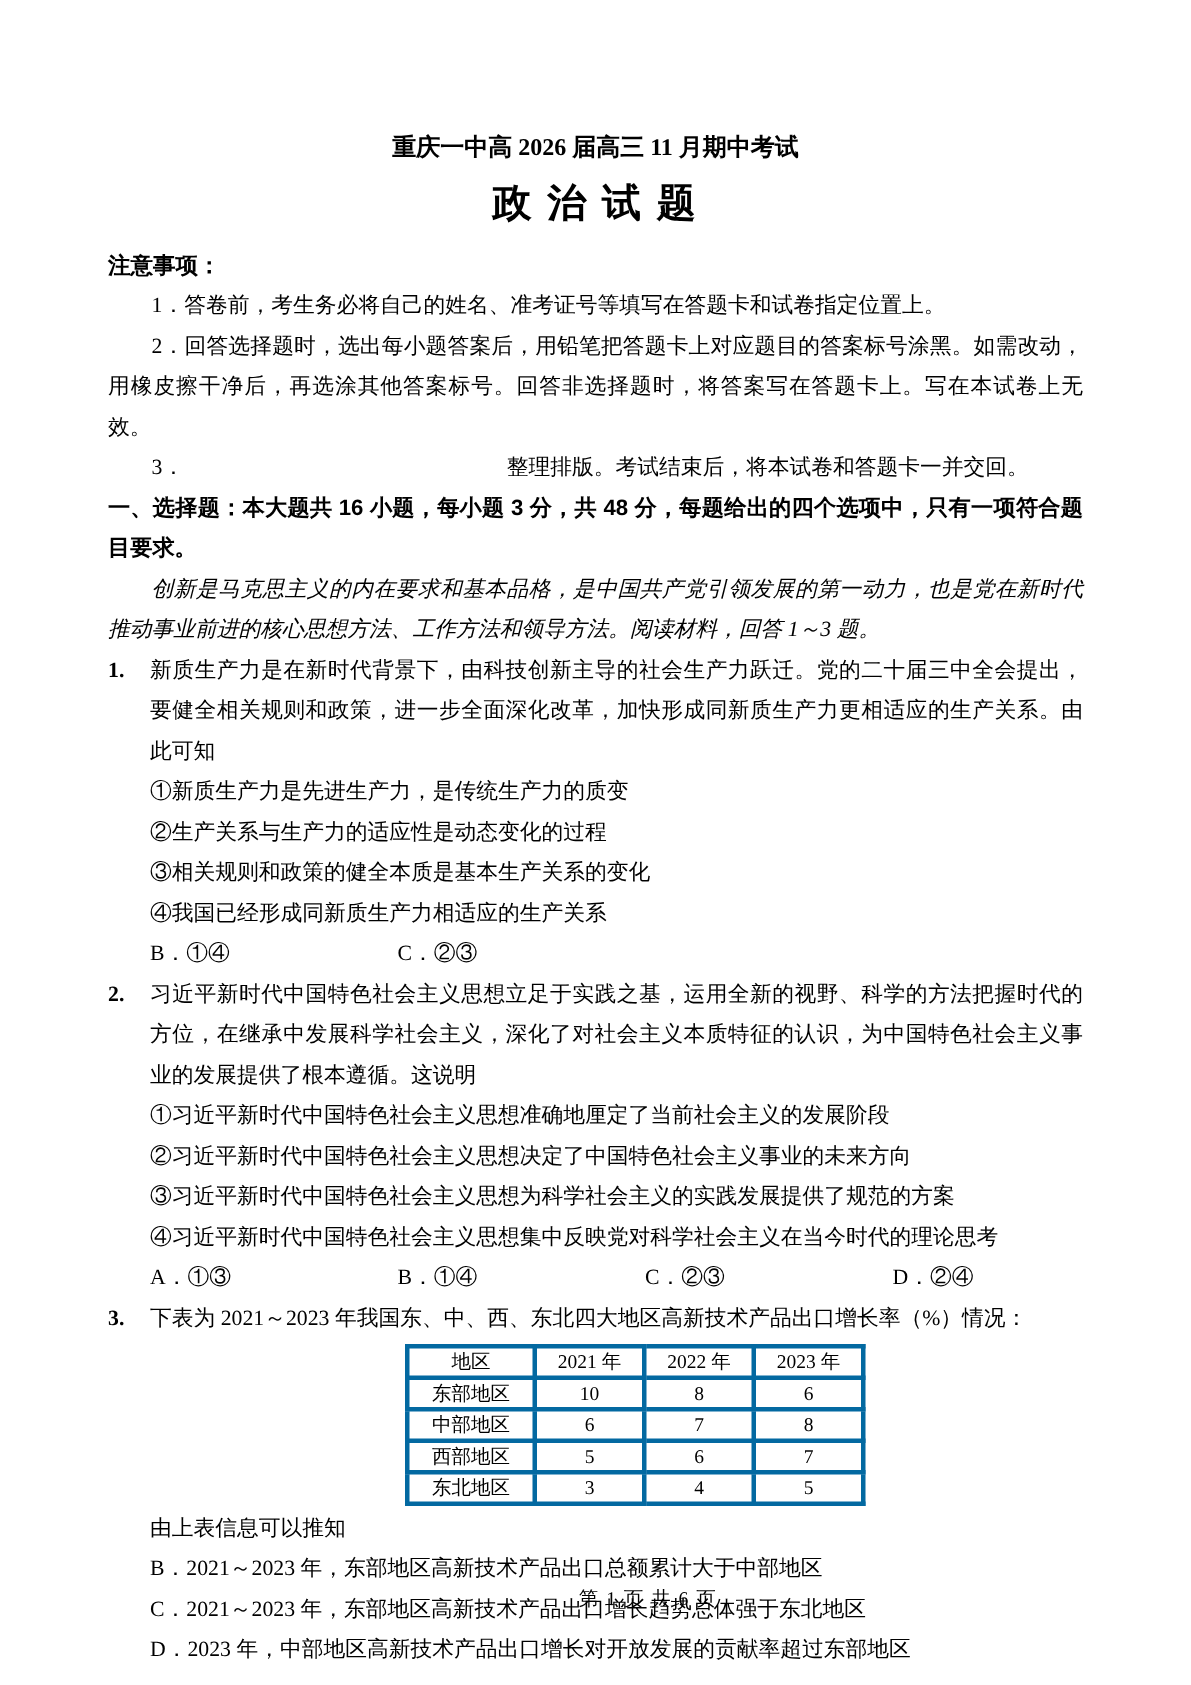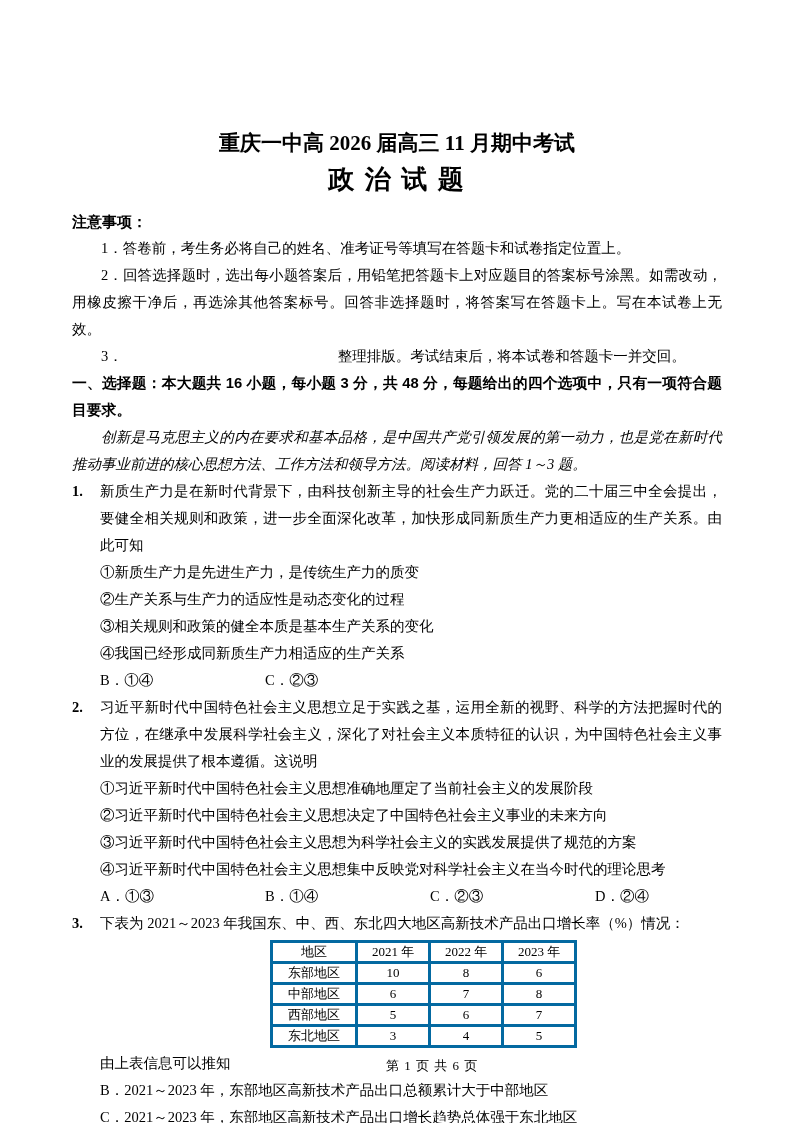--- a/index.html
+++ b/index.html
@@ -15,25 +15,24 @@
     padding: 84px 72px 0 72px;
     background: #ffffff;
     color: #000000;
     font-family: "Liberation Serif", "DejaVu Serif", serif;
     font-size: 14.5px;
     line-height: 27px;
     overflow: hidden;
   }
   .doc-title {
     text-align: center;
-    font-size: 21px;
+    font-size: 16px;
     font-weight: 700;
     line-height: 30px;
     white-space: nowrap;
-    margin-top: 44px;
   }
   .doc-subject {
     text-align: center;
     font-size: 26px;
     font-weight: 700;
     line-height: 44px;
     letter-spacing: 2px;
     white-space: nowrap;
   }
   .notice-heading {

